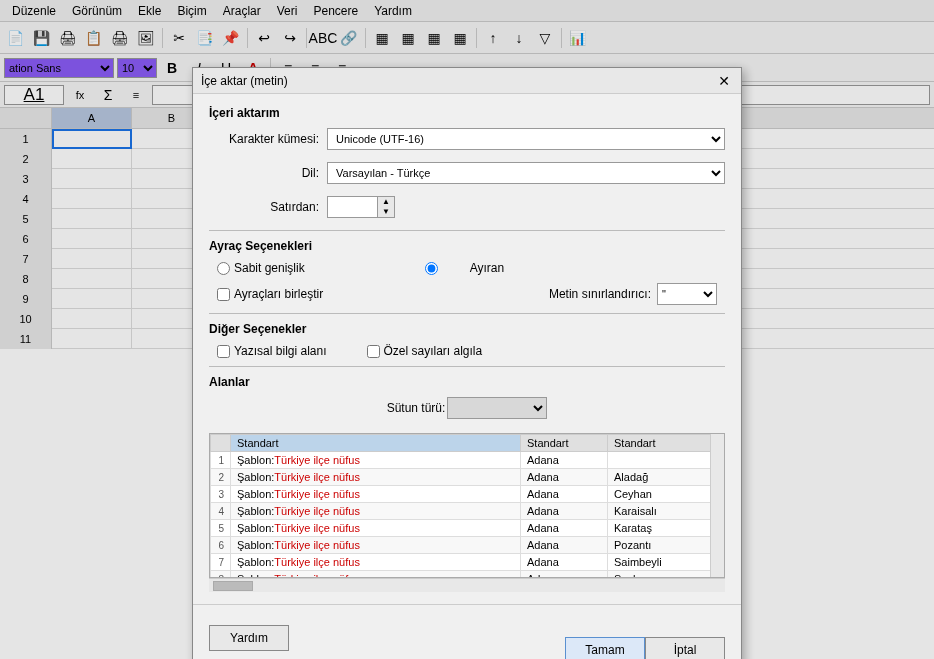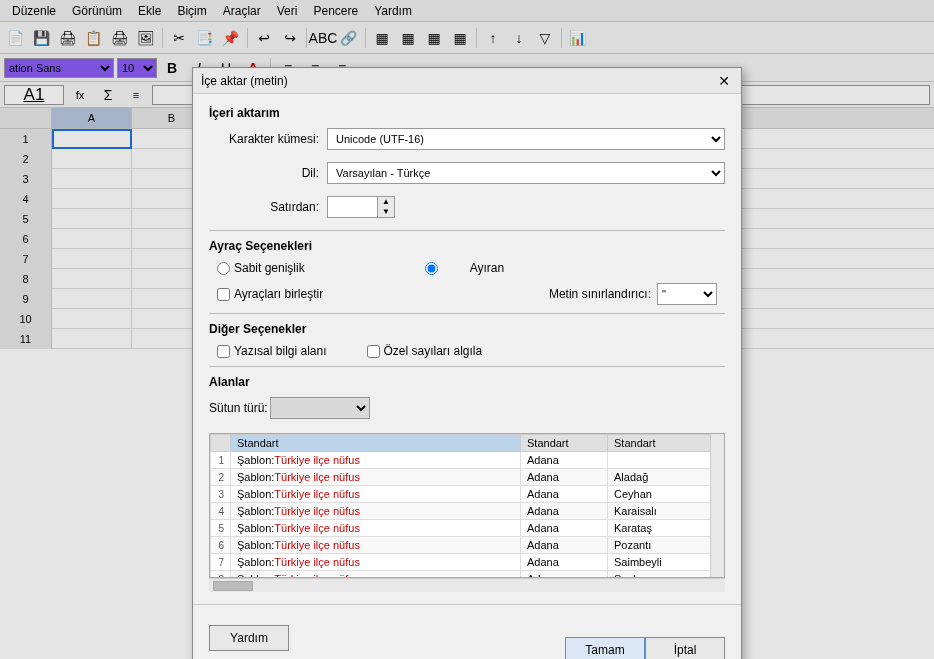--- a/index.html
+++ b/index.html
@@ -307,20 +307,21 @@
       margin-bottom: 8px;
     }
 
     
     .alanlar-section { margin-top: 4px; }
     .alanlar-row {
       display: flex;
       align-items: center;
       gap: 2px;
       margin-bottom: 14px;
+      justify-content: center;
     }
     .column-type-select {
       width: 100px; height: 22px;
       border: 1px solid #999;
       background: #d8d8d8;
       font-size: 11px;
     }
 
     
     .data-preview {

